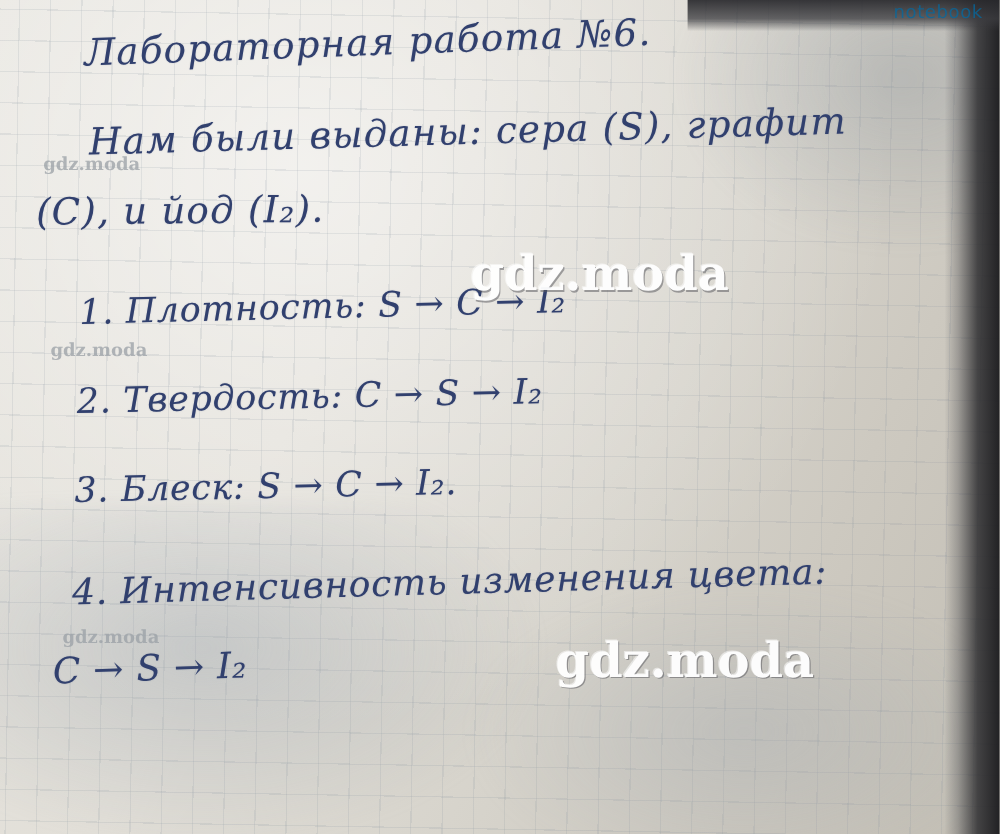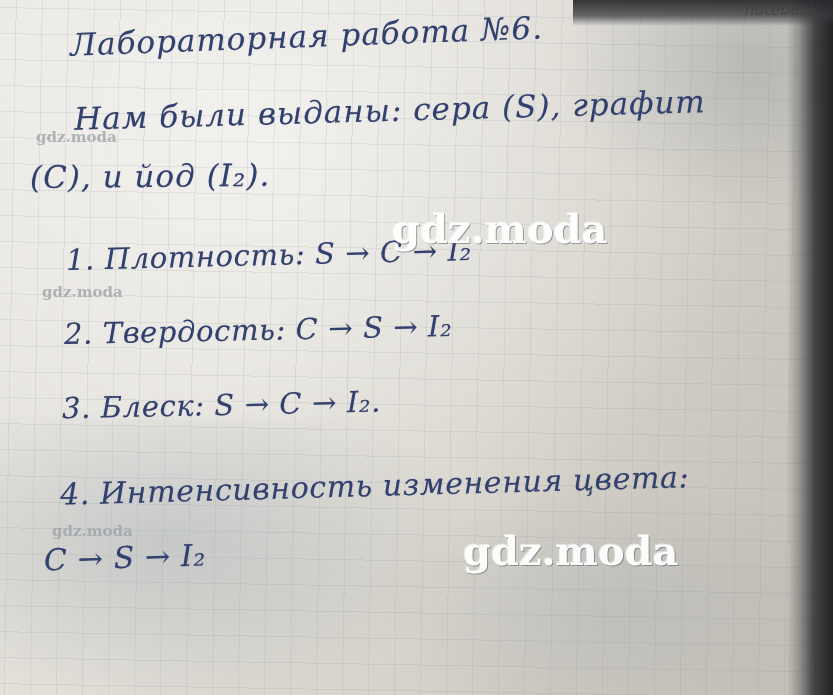--- a/index.html
+++ b/index.html
@@ -63,26 +63,25 @@
   }
   .binding-top {
     position: absolute;
     right: 0; top: 0;
     width: 260px; height: 26px;
     background: linear-gradient(180deg, rgba(40,40,44,0.92) 0%, rgba(60,60,64,0.75) 60%, rgba(80,80,84,0) 100%);
   }
   .brand {
     position: absolute;
     right: 14px; top: 1px;
-    color: #404040;
+    color: #0369a1;
     font-size: 15px;
     letter-spacing: .5px;
     font-family: "DejaVu Sans", sans-serif;
     opacity: .75;
-    font-style: italic;
   }
 
   
   .hand {
     position: absolute;
     color: #31406e;
     font-family: "DejaVu Serif", serif;
     font-style: italic;
     white-space: nowrap;
     text-shadow: 0 0 1px rgba(49,64,110,0.35);

